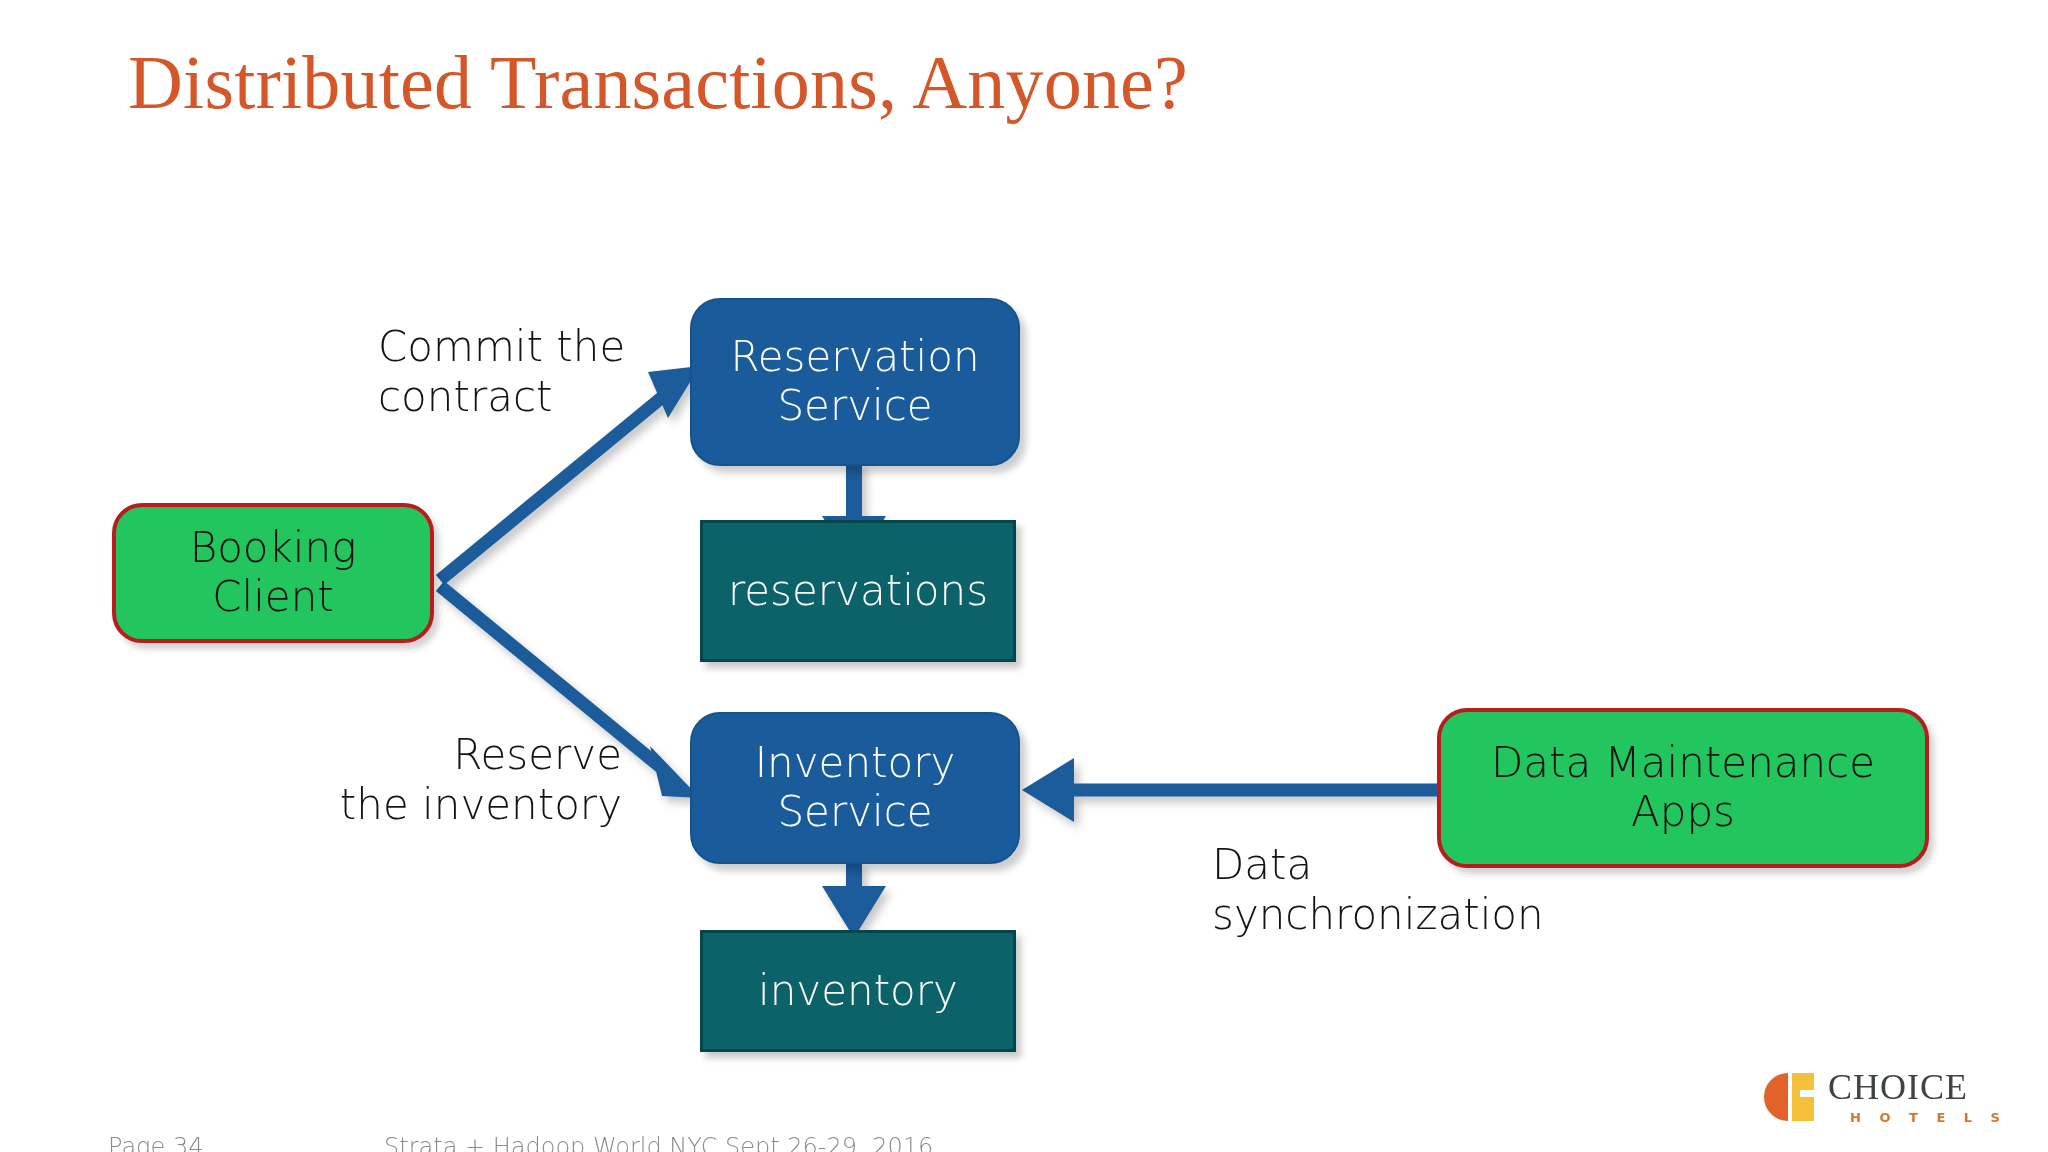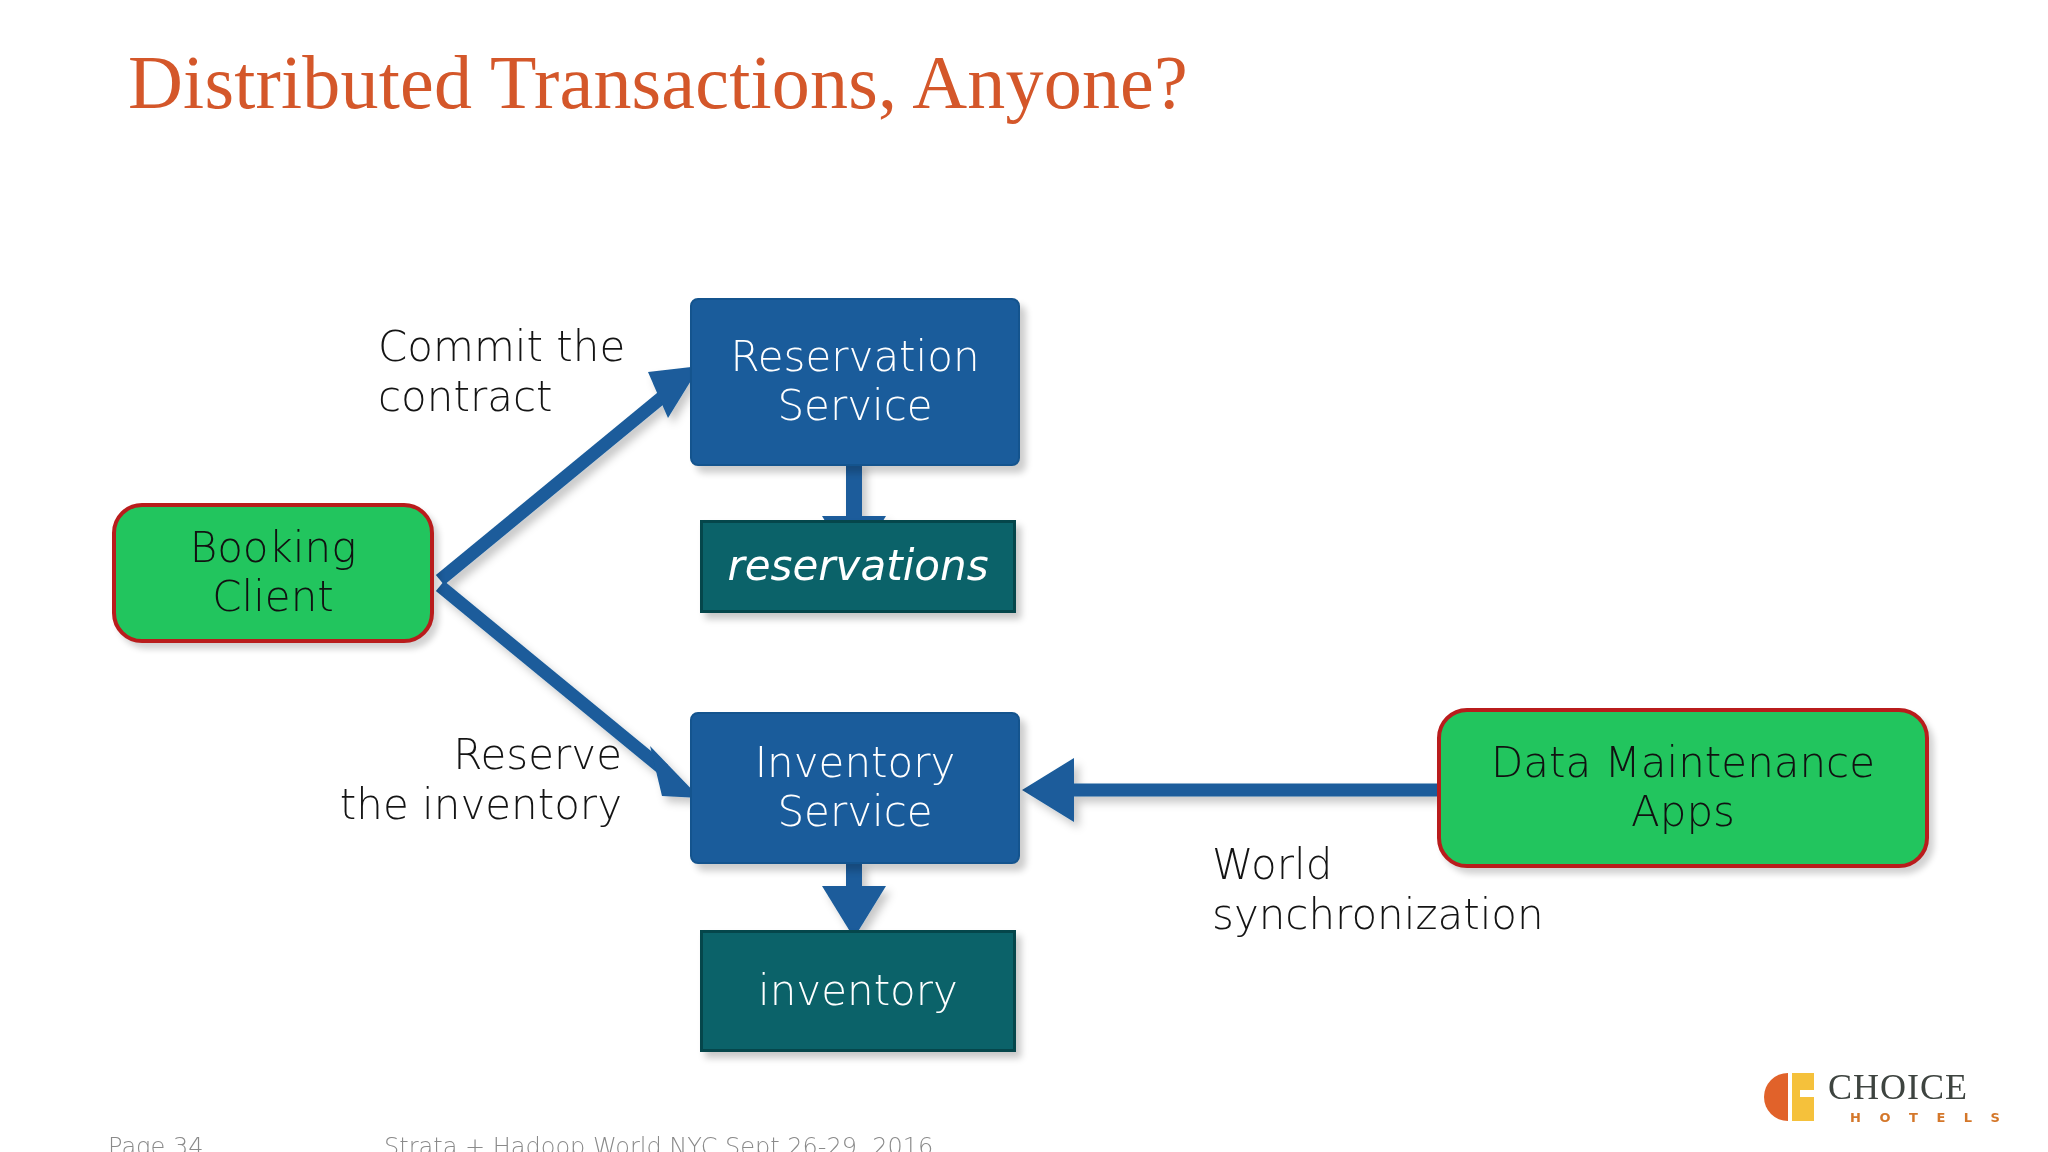--- a/index.html
+++ b/index.html
@@ -38,21 +38,21 @@
     text-align: center;
     font-family: "DejaVu Sans", sans-serif;
     font-weight: 300;
     line-height: 1.16;
   }
   .node .lbl { display: block; white-space: pre-line; }
 
   .node.blue {
     background: #1A5C9B;
     border: 2px solid #14548E;
-    border-radius: 8px;
+    border-radius: 30px;
     color: #ffffff;
     font-size: 42px;
     box-shadow: 6px 7px 7px rgba(0,0,0,0.20);
   }
   .node.yellow {
     background: #FBC githubNONE;
   }
   .node.yellow {
     background: #22c55e;
     border: 4px solid #b91c1c;
@@ -172,21 +172,21 @@
   <div class="node yellow" style="left:112px; top:503px; width:322px; height:140px;">
     <span class="lbl">Booking
 Client</span>
   </div>
 
   <div class="node blue" style="left:690px; top:298px; width:330px; height:168px;">
     <span class="lbl">Reservation
 Service</span>
   </div>
 
-  <div class="node teal" style="left:700px; top:520px; width:316px; height:93px;font-style:italic;">
+  <div class="node teal" style="left:700px; top:520px; width:316px; height:142px;">
     <span class="lbl">reservations</span>
   </div>
 
   <div class="node blue" style="left:690px; top:712px; width:330px; height:152px;">
     <span class="lbl">Inventory
 Service</span>
   </div>
 
   <div class="node teal" style="left:700px; top:930px; width:316px; height:122px;">
     <span class="lbl">inventory</span>
@@ -196,21 +196,21 @@
     <span class="lbl">Data Maintenance
 Apps</span>
   </div>
 
   <div class="caption right" style="left:268px; top:730px; width:354px;">Reserve
 the inventory</div>
 
   <div class="caption left" style="left:378px; top:322px; width:320px;">Commit the
 contract</div>
 
-  <div class="caption left" style="left:1212px; top:840px; width:420px;">World
+  <div class="caption left" style="left:1212px; top:840px; width:420px;">Data
 synchronization</div>
 
   <div class="footer-text" id="page-num">Page 34</div>
   <div class="footer-text" id="event-text">Strata + Hadoop World NYC Sept 26-29, 2016</div>
 
   <div id="logo">
     <svg id="logo-mark" viewBox="0 0 56 50" width="56" height="50">
       <path d="M26 1 A24 24 0 0 0 26 49 Z" fill="#E1622A"></path>
       <path d="M30 1 L52 1 L52 18 L38 18 L38 25 L52 25 L52 49 L30 49 Z" fill="#F5C13B"></path>
     </svg>

